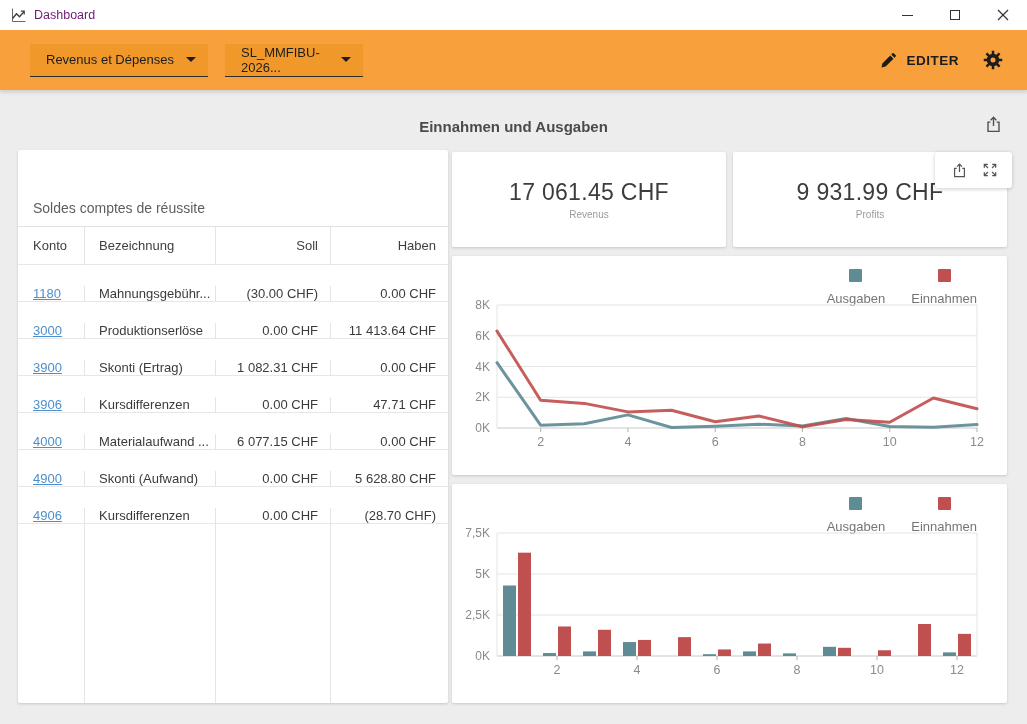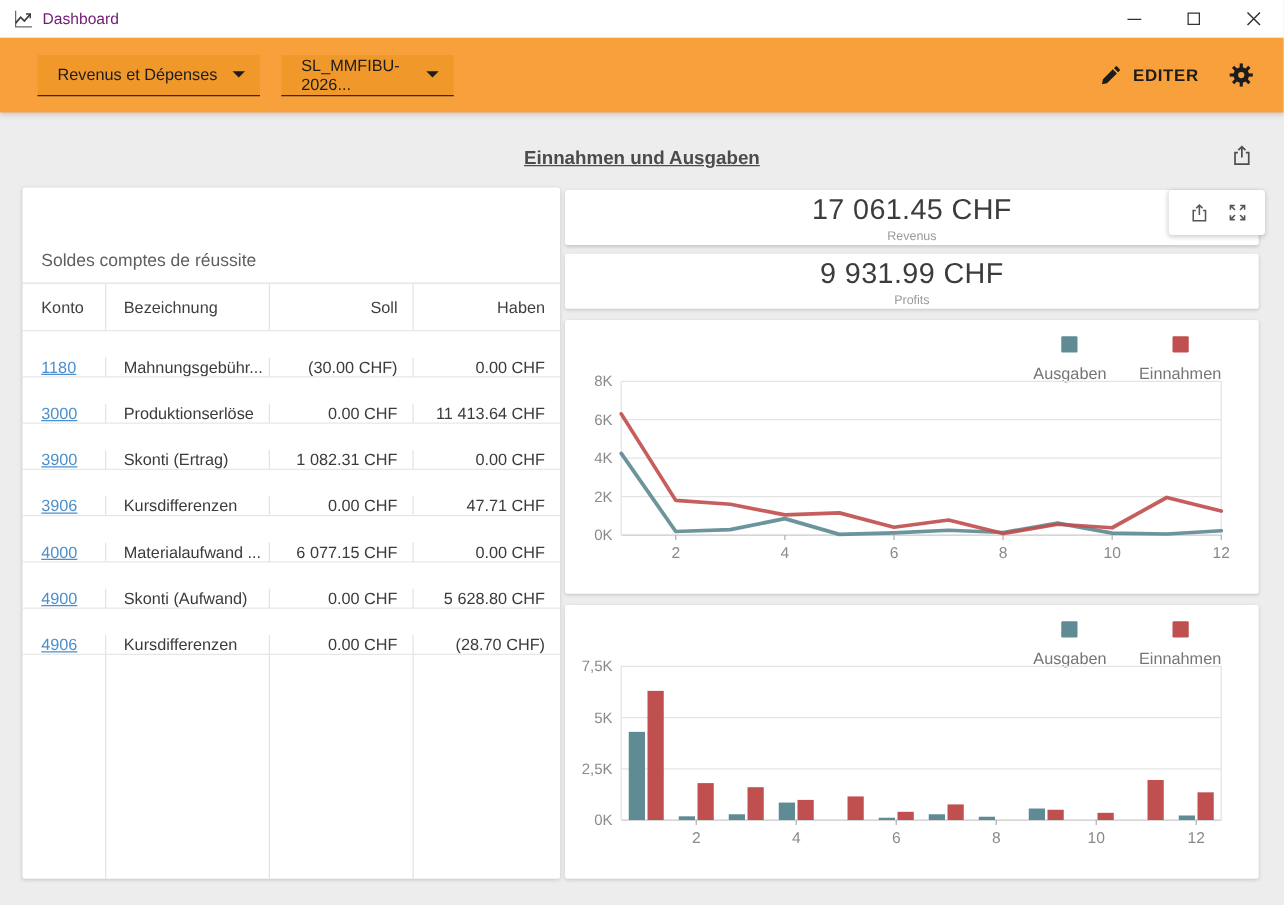--- a/index.html
+++ b/index.html
@@ -26,21 +26,21 @@
   .select-1{width:178px;}
   .select-2{width:138px;margin-left:17px;}
   .caret{margin-left:auto;width:0;height:0;border-left:5px solid transparent;
     border-right:5px solid transparent;border-top:5px solid #1d1d1d;}
   .edit-btn{margin-left:auto;display:flex;align-items:center;gap:9px;font-size:13.5px;
     font-weight:bold;color:#1c1c1c;letter-spacing:.5px;cursor:default;}
   .gear-btn{margin-left:24px;display:flex;align-items:center;}
   
   .content{position:absolute;top:90px;left:0;right:0;bottom:0;background:#ededed;}
   .page-title{position:absolute;top:28px;left:0;right:0;text-align:center;
-    font-size:15px;font-weight:bold;color:#4b4b4b;text-decoration:underline;}
+    font-size:15px;font-weight:bold;color:#4b4b4b;}
   .export-top{position:absolute;top:25px;right:24px;}
   .card{background:#fff;border-radius:2px;box-shadow:0 1px 3px rgba(0,0,0,.16);}
   
   .table-card{position:absolute;left:18px;top:60px;width:430px;height:553px;
     display:flex;flex-direction:column;overflow:hidden;}
   .table-title{flex:none;height:37px;line-height:37px;padding-left:15px;font-size:14px;
     color:#5e5e5e;border-bottom:1px solid #e2e2e2;margin-top:40px;}
   .thead,.trow,.tfill{display:flex;flex:none;}
   .thead{height:38px;}
   .trow{height:37px;align-items:flex-end;}
@@ -49,21 +49,21 @@
     border-right:1px solid #e4e4e4;overflow:hidden;white-space:nowrap;}
   .thead .cell,.trow .cell{border-bottom:1px solid #e7e7e7;}
   .c0{width:67px;padding-left:15px;flex:none;}
   .c1{width:131px;padding-left:14px;flex:none;}
   .c2{width:115px;flex:none;}
   .c3{flex:1;border-right:none;}
   .num{justify-content:flex-end;padding-right:12px;}
   .hcell{color:#3f3f3f;}
   .konto-link{color:#4d8fcc;text-decoration:underline;cursor:pointer;}
   
-  .kpi-row{position:absolute;left:452px;top:62px;width:555px;height:95px;display:flex;gap:7px;flex-direction:column;}
+  .kpi-row{position:absolute;left:452px;top:62px;width:555px;height:95px;display:flex;gap:7px;}
   .kpi-card{flex:1;display:flex;flex-direction:column;align-items:center;justify-content:center;}
   .kpi-value{font-size:23px;color:#3c3c3c;letter-spacing:.3px;}
   .kpi-label{font-size:10px;color:#9b9b9b;margin-top:3px;}
   .hover-toolbar{position:absolute;left:935px;top:62px;width:77px;height:36px;background:#fff;
     border-radius:3px;box-shadow:0 1px 4px rgba(0,0,0,.2);display:flex;align-items:center;
     justify-content:center;gap:15px;z-index:4;}
   
   .chart-card{position:absolute;left:452px;width:555px;height:219px;}
   #line-card{top:166px;}
   #bar-card{top:394px;}

